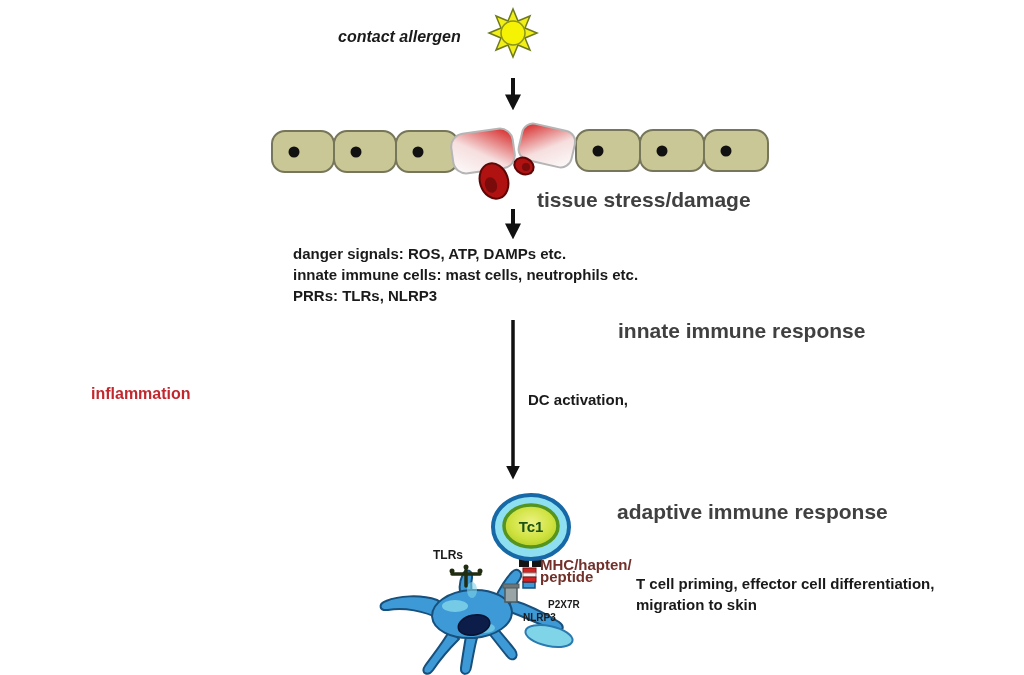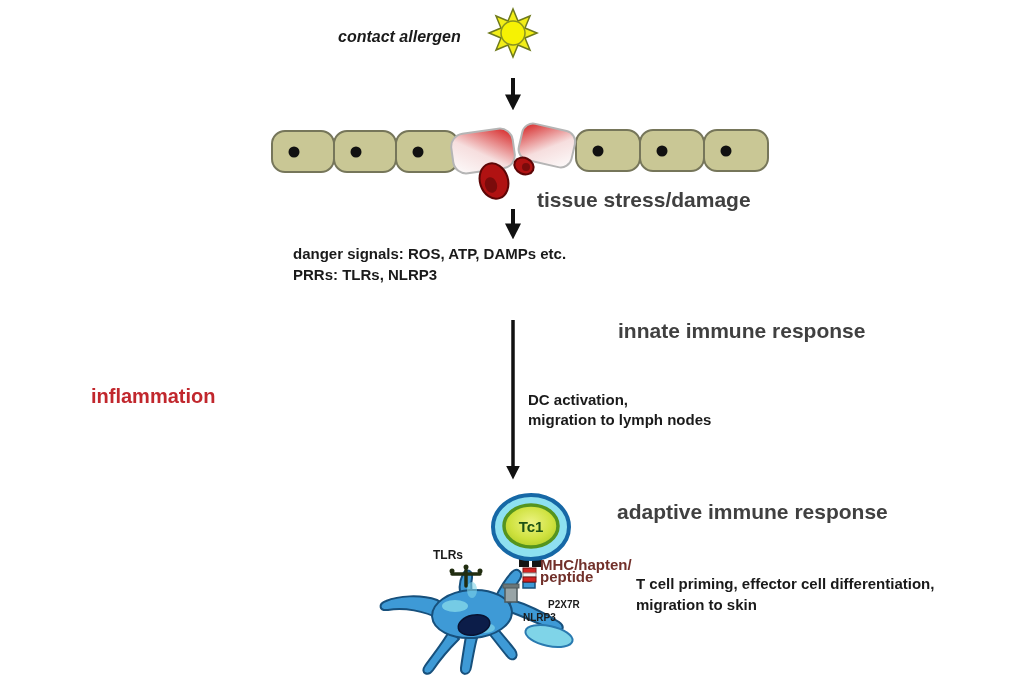--- a/index.html
+++ b/index.html
@@ -9,21 +9,21 @@
   }
   svg.layer { position:absolute; left:0; top:0; }
   .lbl { position:absolute; font-weight:bold; color:#1a1a1a; white-space:nowrap; }
   .blue { color:#404040; }
   .redtxt { color:#c1272d; }
   .center { text-align:left; white-space:normal; }
   #lbl-allergen   { left:338px; top:28px;  font-size:16px;font-style:italic; }
   #lbl-tissue     { left:537px; top:188px; font-size:21px; }
   #lbl-danger     { left:293px; top:243px; width:434px; font-size:15px; line-height:21px; }
   #lbl-innate     { left:618px; top:319px; font-size:21px; }
-  #lbl-inflam     { left:91px;  top:385px; font-size:20px; }
+  #lbl-inflam     { left:91px;  top:385px; font-size:16px; }
   #lbl-dcact      { left:528px; top:390px; width:248px; font-size:15px; line-height:20px; }
   #lbl-adaptive   { left:617px; top:500px; font-size:21px; }
   #lbl-acd        { left:8px;   top:569px; font-size:22px; }
   #lbl-tcell      { left:636px; top:573px; width:392px; font-size:15px; line-height:21px; }
   #lbl-tlrs       { left:433px; top:548px; font-size:12px; }
   #lbl-mhc        { left:540px; top:559px; width:86px; font-size:15px; line-height:12px; color:#71302a; }
   #lbl-p2x7r     { left:514px; top:599px; font-size:10px;padding-left:34px; }
   #lbl-nlrp3     { left:523px; top:612px; font-size:10px; }
   .tc1-text { font:bold 15px "Liberation Sans", sans-serif; fill:#1d5214; }
 </style>
@@ -148,30 +148,30 @@
       <text class="tc1-text" x="531" y="532" text-anchor="middle">Tc1</text>
     </g>
   </svg>
 
   <div class="lbl" id="lbl-allergen">contact allergen</div>
 
   <div class="lbl blue" id="lbl-tissue">tissue stress/damage</div>
 
   <div class="lbl center" id="lbl-danger">
     <div>danger signals: ROS, ATP, DAMPs etc.</div>
+    <div>innate immune cells: mast cells, neutrophils etc.</div>
     <div>PRRs: TLRs, NLRP3</div>
   </div>
 
   <div class="lbl blue" id="lbl-innate">innate immune response</div>
 
   <div class="lbl redtxt" id="lbl-inflam">inflammation</div>
 
   <div class="lbl center" id="lbl-dcact">
     <div>DC activation,</div>
-    <div>migration to lymph nodes</div>
   </div>
 
   <div class="lbl blue" id="lbl-adaptive">adaptive immune response</div>
 
 
   <div class="lbl center" id="lbl-tcell">
     <div>T cell priming, effector cell differentiation,</div>
     <div>migration to skin</div>
   </div>
 

